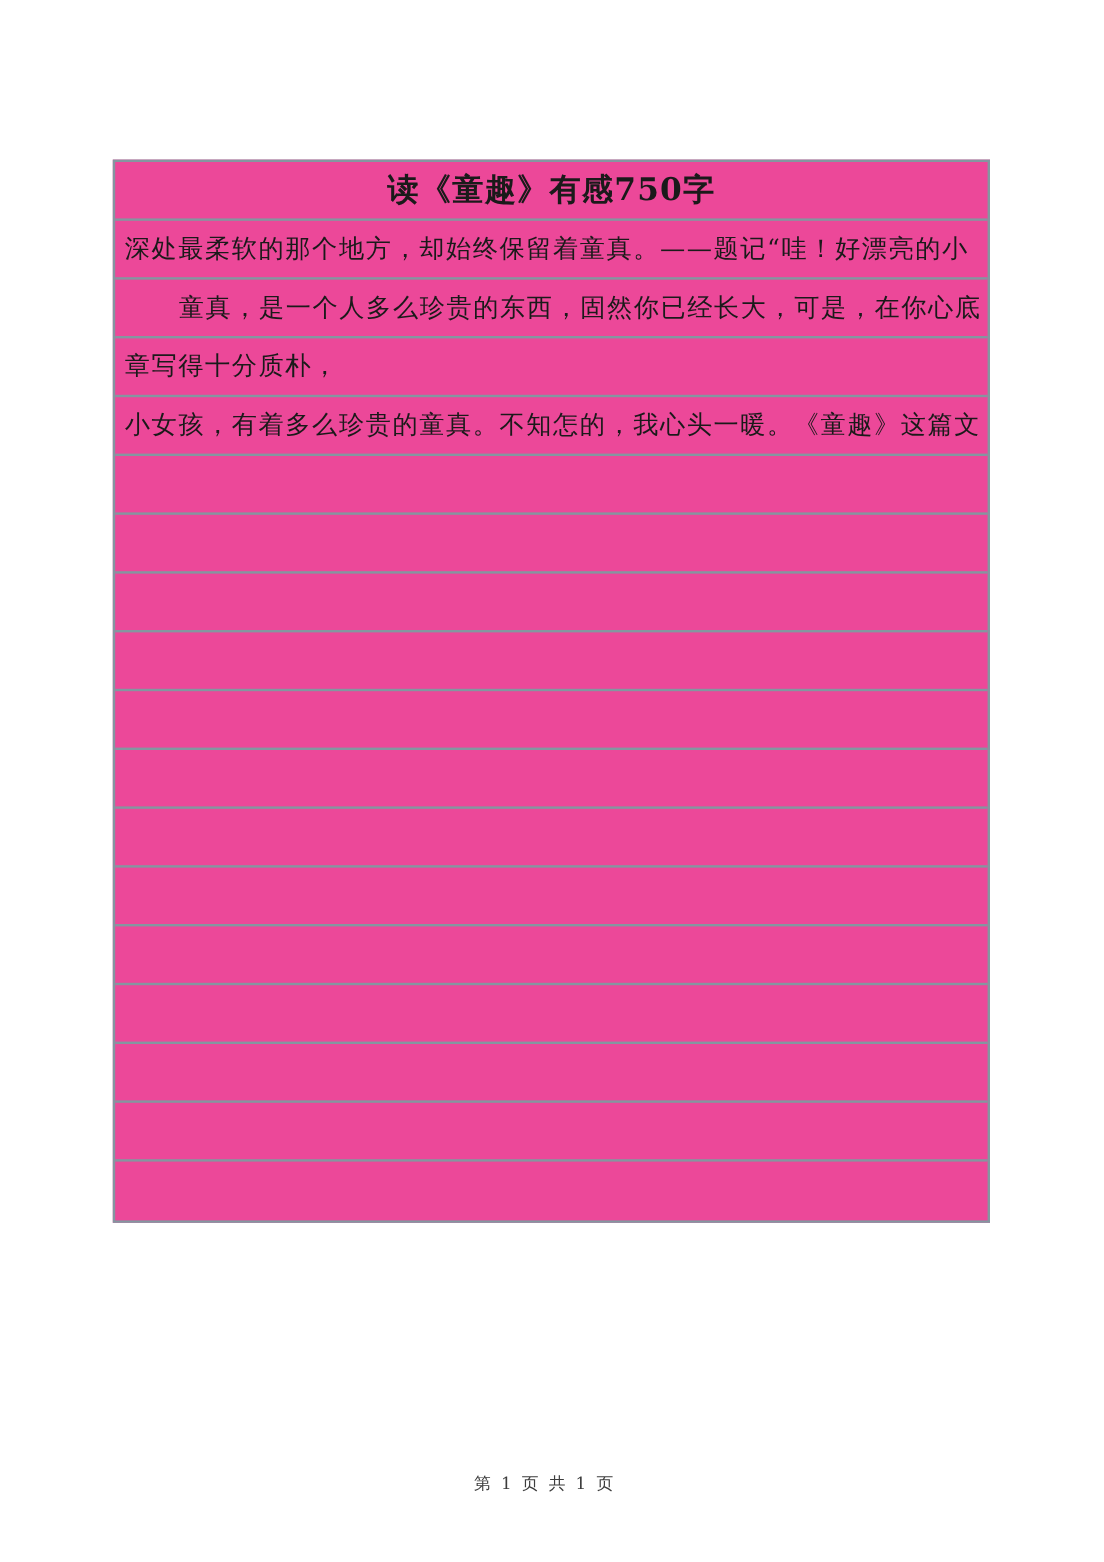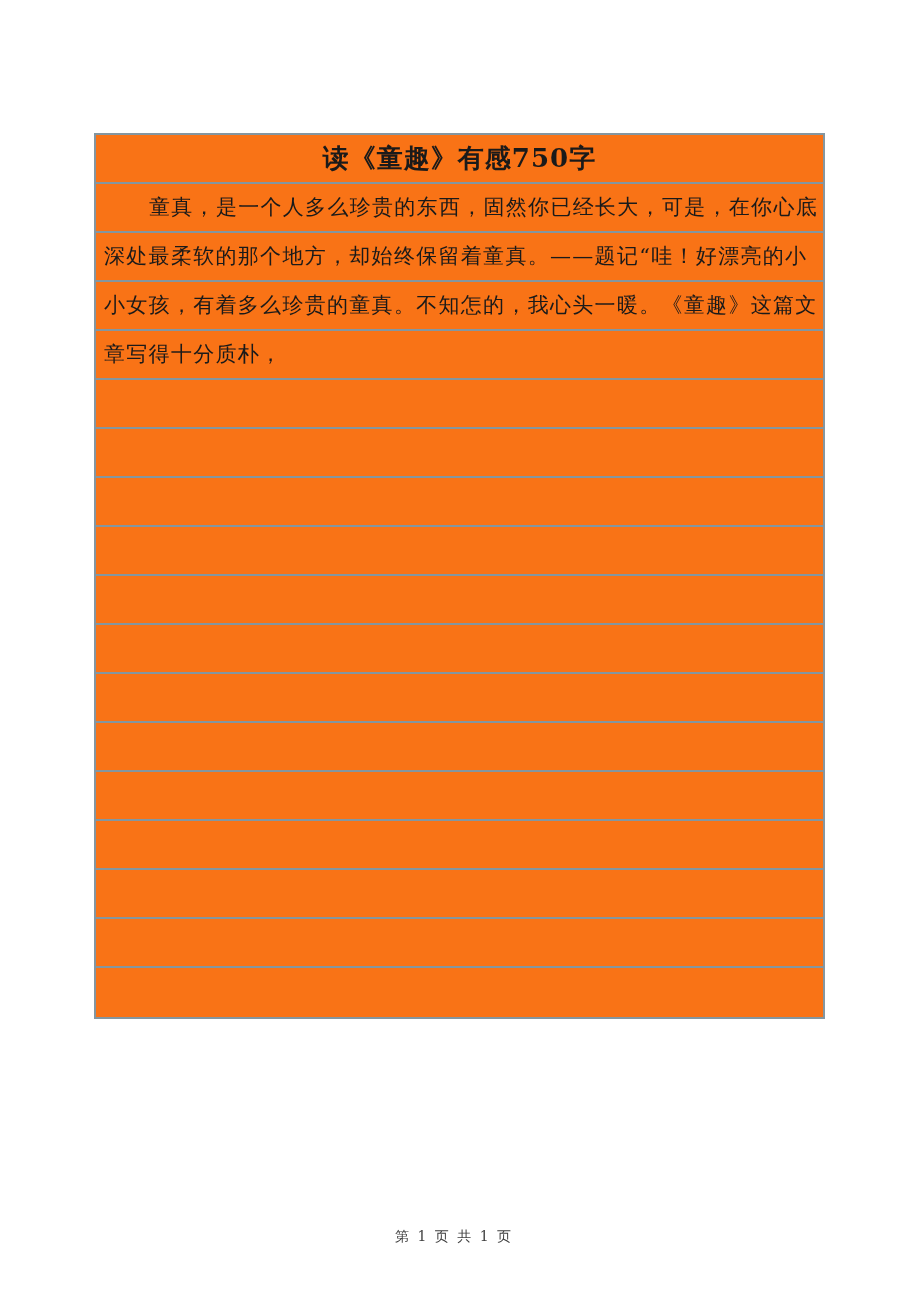--- a/index.html
+++ b/index.html
@@ -18,21 +18,21 @@
     font-family: "DejaVu Serif", "Liberation Serif", serif;
     color: var(--text-color);
     overflow: hidden;
   }
   .doc-table {
     position: absolute;
     left: 94px;
     top: 133px;
     width: 731px;
     border: 2px solid var(--border-color);
-    background: #f97316;
+    background: #ec4899;
     text-align: center;
   }
   .row {
     height: 49px;
     border-bottom: 2px solid var(--border-color);
     display: flex;
     align-items: center;
     overflow: hidden;
     white-space: nowrap;
   }
@@ -70,31 +70,31 @@
   }
 </style>
 </head>
 <body>
 
 <div class="page">
   <div class="doc-table" id="doc-table">
     <div class="row title-row">
       <span>读《童趣》有感750字</span>
     </div>
+    <div class="row text-row">
+      <span>深处最柔软的那个地方，却始终保留着童真。——题记“哇！好漂亮的小</span>
+    </div>
     <div class="row text-row first-line">
       <span>童真，是一个人多么珍贵的东西，固然你已经长大，可是，在你心底</span>
     </div>
     <div class="row text-row">
-      <span>深处最柔软的那个地方，却始终保留着童真。——题记“哇！好漂亮的小</span>
+      <span>章写得十分质朴，</span>
     </div>
     <div class="row text-row">
       <span>小女孩，有着多么珍贵的童真。不知怎的，我心头一暖。《童趣》这篇文</span>
-    </div>
-    <div class="row text-row">
-      <span>章写得十分质朴，</span>
     </div>
   <div class="row empty-row"></div>
       <div class="row empty-row"></div>
       <div class="row empty-row"></div>
       <div class="row empty-row"></div>
       <div class="row empty-row"></div>
       <div class="row empty-row"></div>
       <div class="row empty-row"></div>
       <div class="row empty-row"></div>
       <div class="row empty-row"></div>

